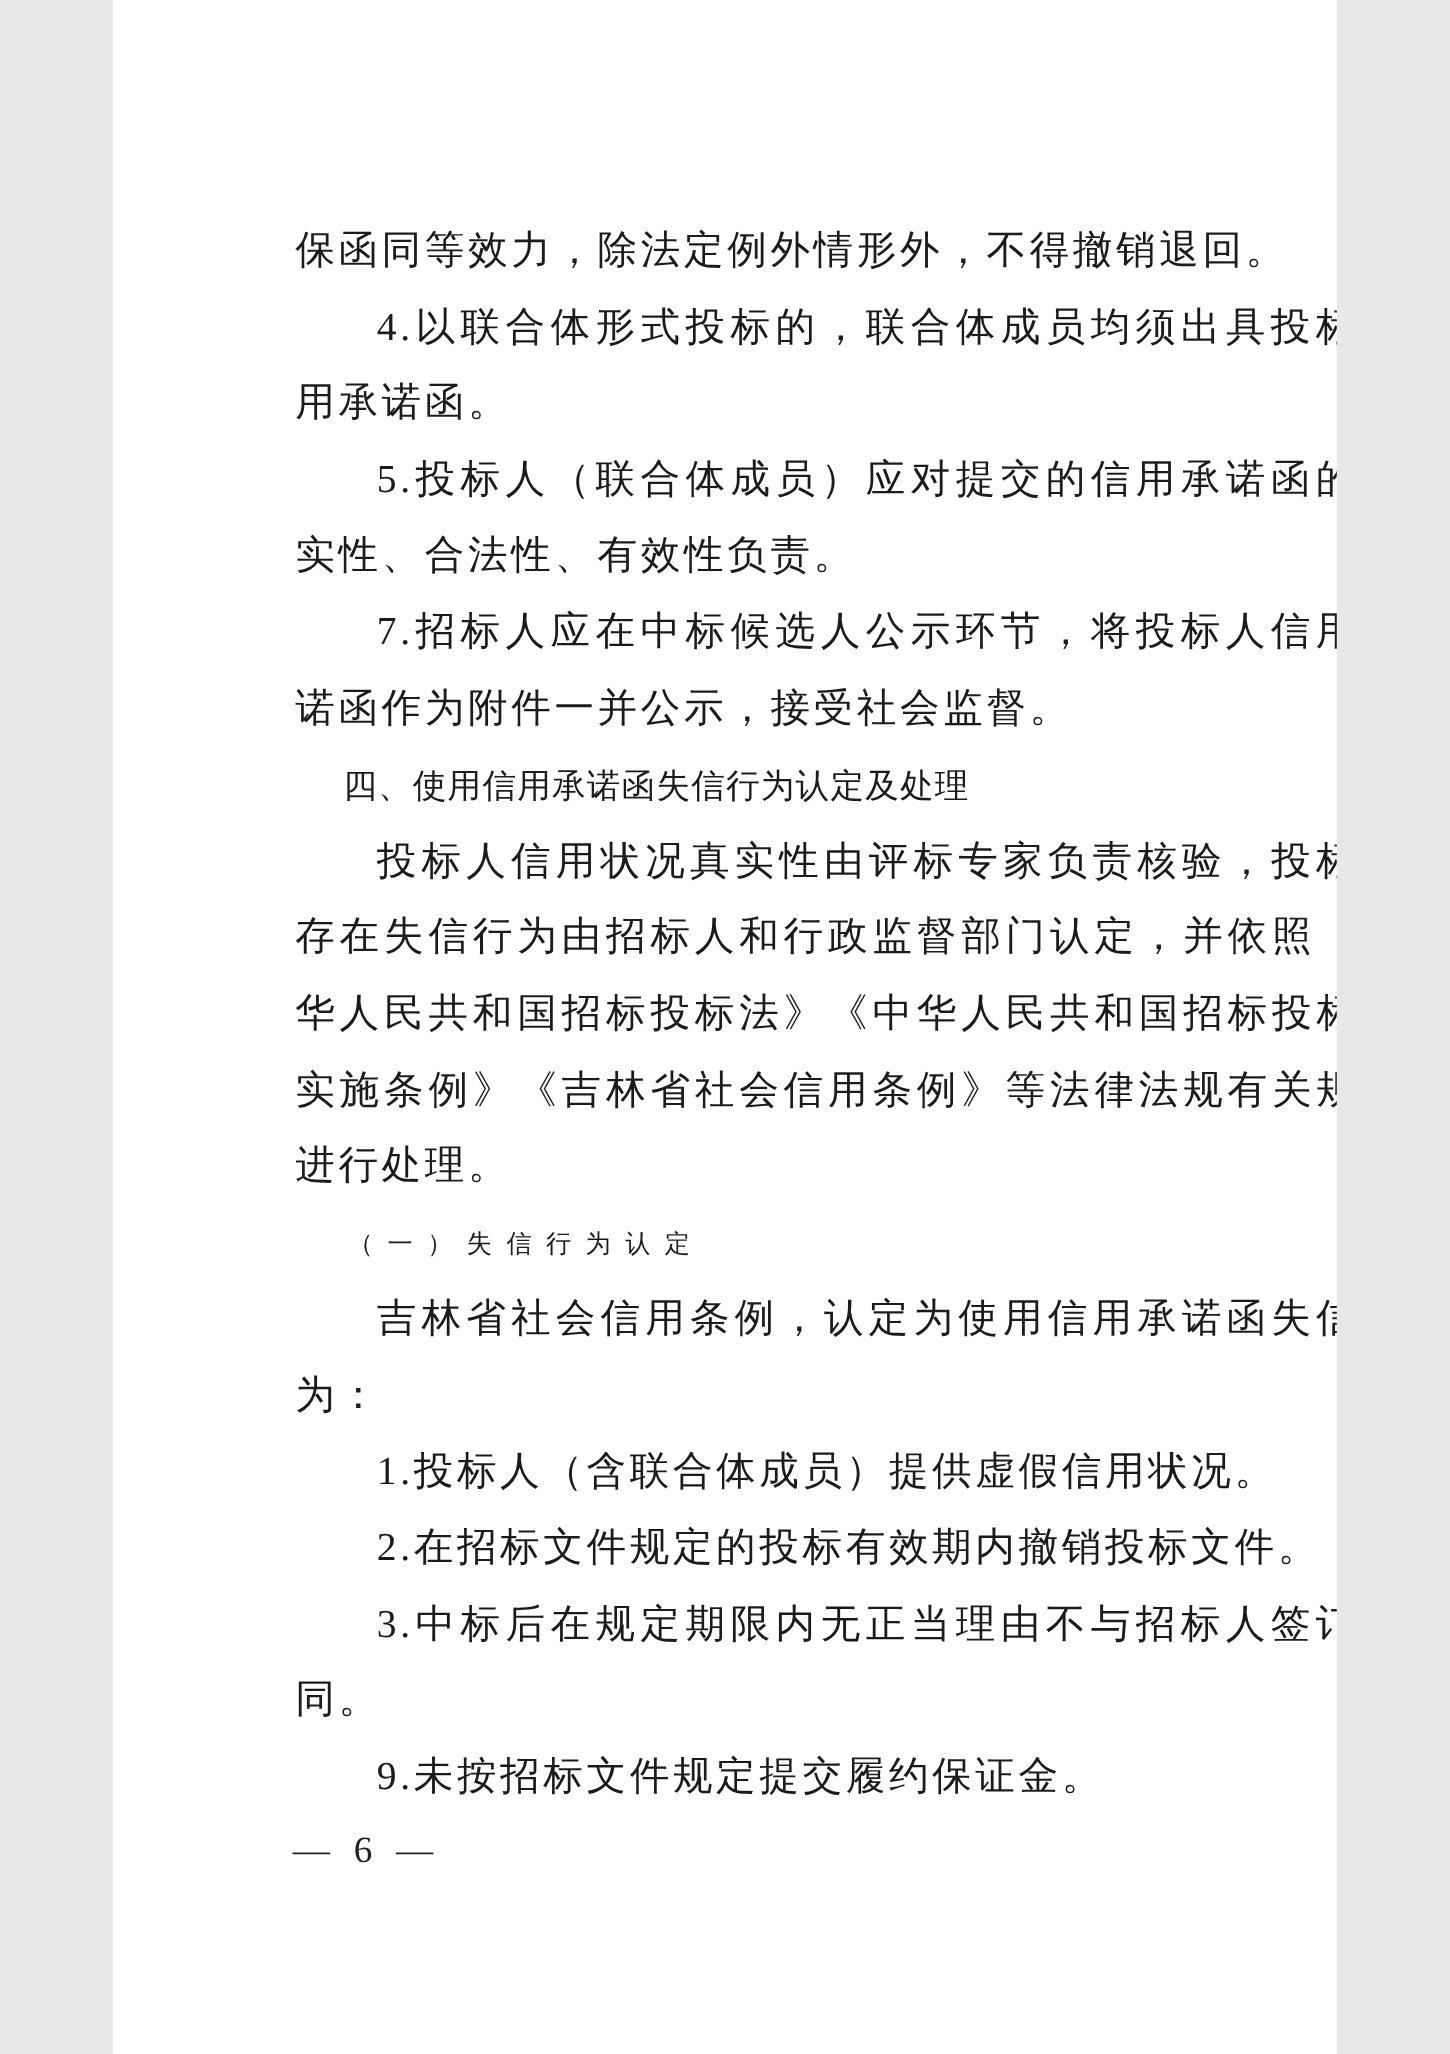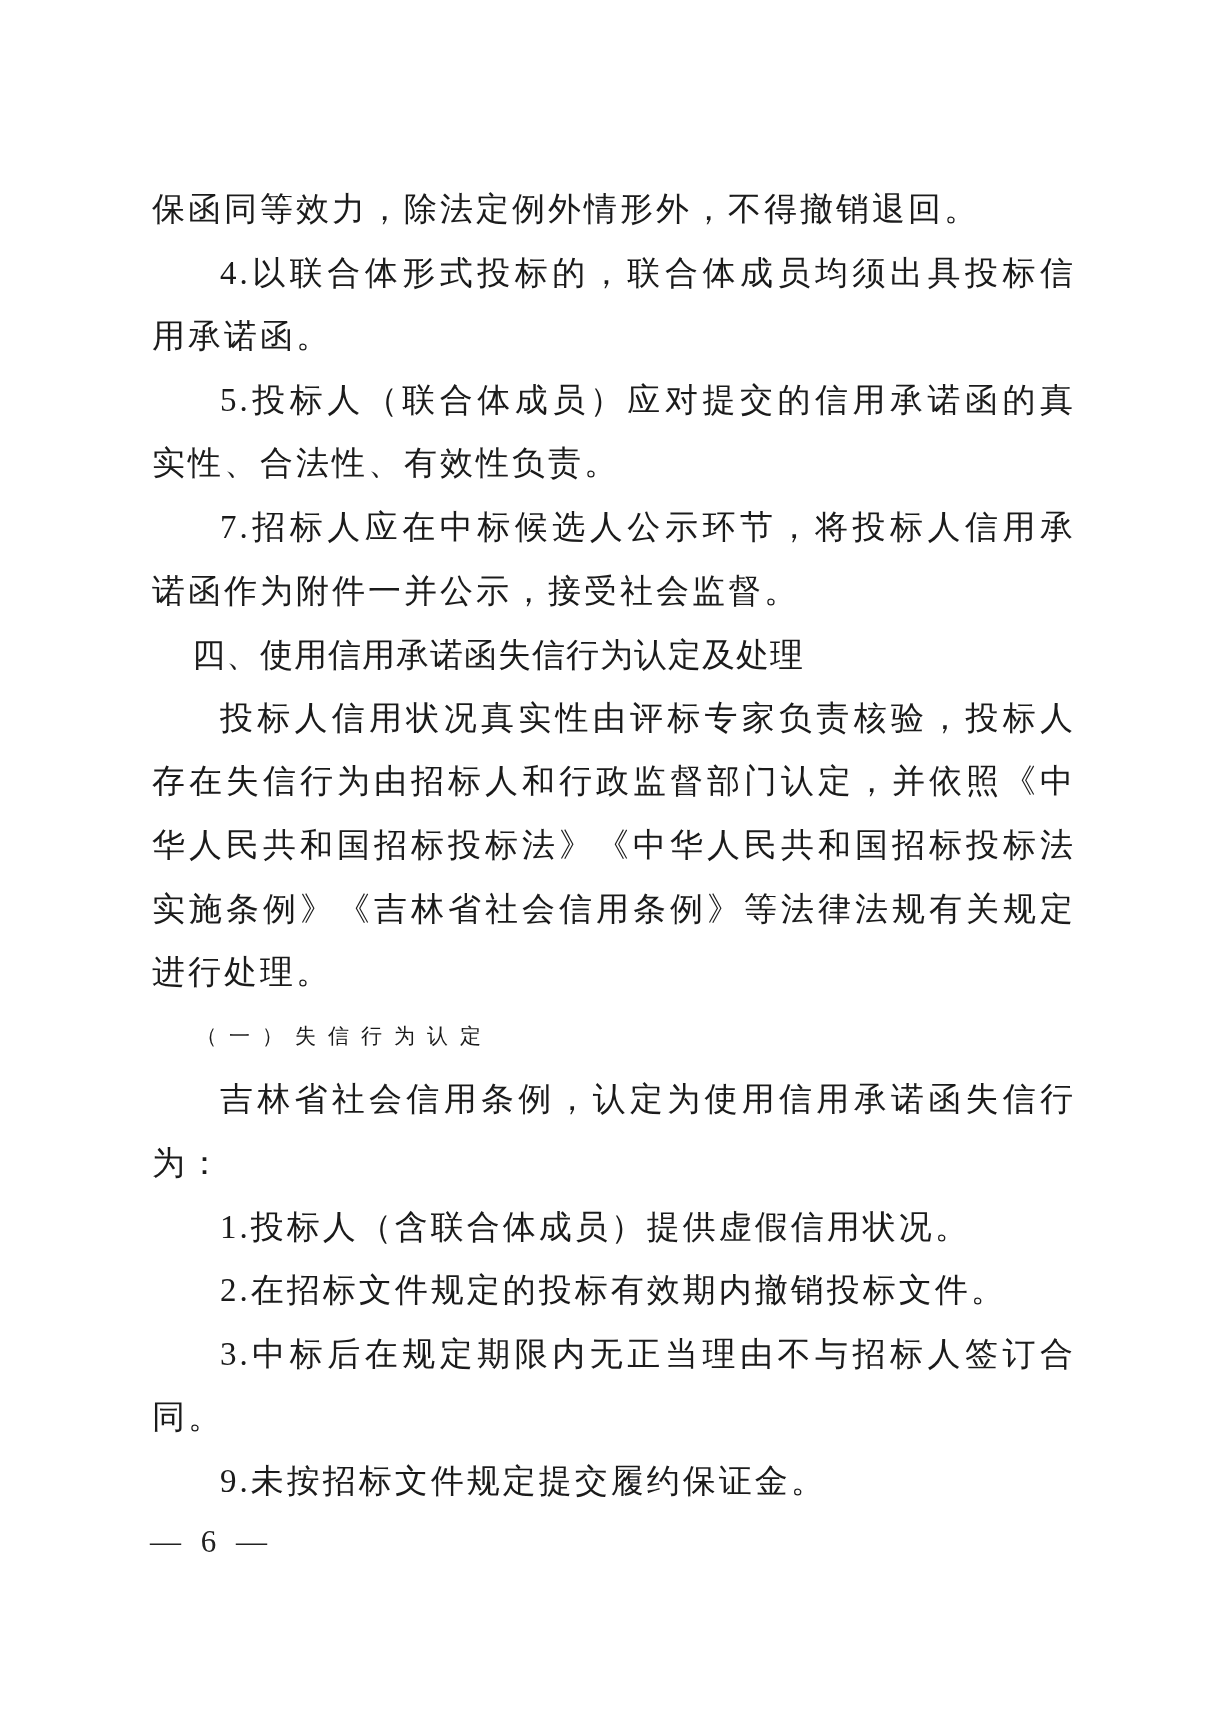--- a/index.html
+++ b/index.html
@@ -1,19 +1,19 @@
 <!DOCTYPE html>
 <html><head>
 <meta charset="utf-8">
 <style>
   * { box-sizing: border-box; }
   html, body { margin: 0; padding: 0; background: #e8e8e8; }
   .page {
     position: relative;
-    width: 1208px;
+    width: 1020px;
     height: 1712px;
     margin: 0 auto;
     background: #ffffff;
     font-family: "Liberation Serif", "DejaVu Serif", serif;
     color: #1b1b1b;
     overflow: hidden;
   }
   .content {
     position: absolute;
     left: 152px;
@@ -27,21 +27,21 @@
   .content p, .content h2, .content h3 {
     margin: 0;
     padding: 0;
     font-weight: normal;
   }
   .para { text-indent: 68px; }
   .para-continuation { text-indent: 0; }
   .section-heading {
     font-family: "Liberation Sans", "DejaVu Sans", sans-serif;
     font-weight: 700;
-    font-size: 33px;
+    font-size: 28px;
     letter-spacing: 1px;
     text-indent: 40px;
   }
   .subsection-heading {
     font-weight: 700;
     font-size: 21px;
     letter-spacing: 12px;
     text-indent: 44px;
   }
   .footer {

